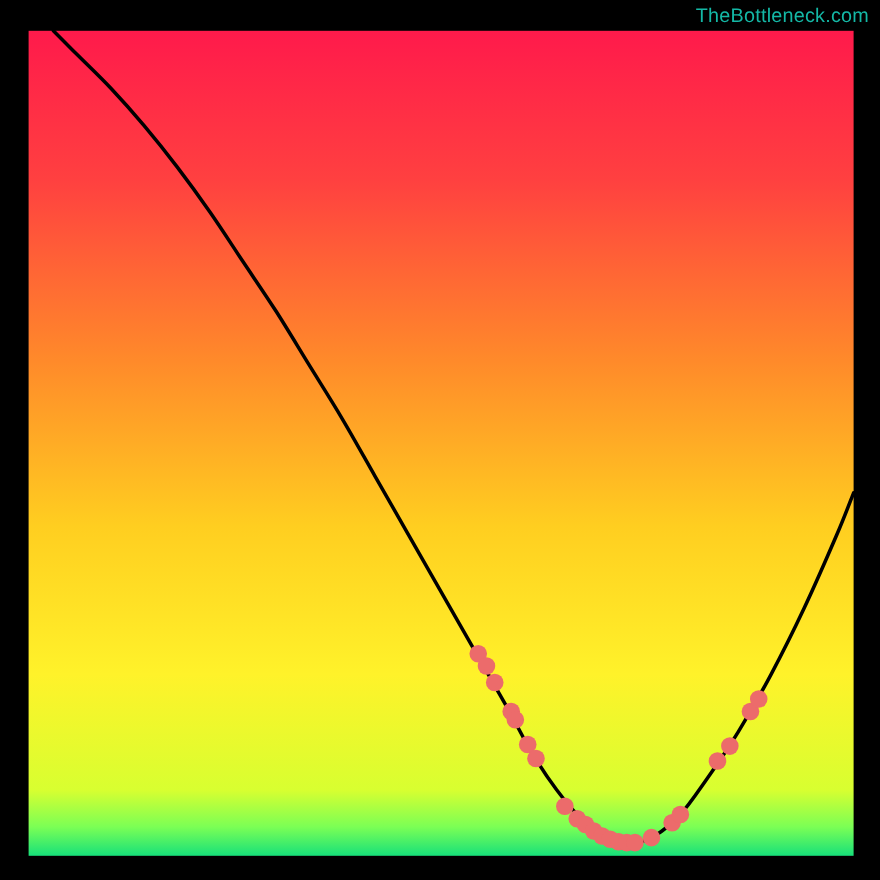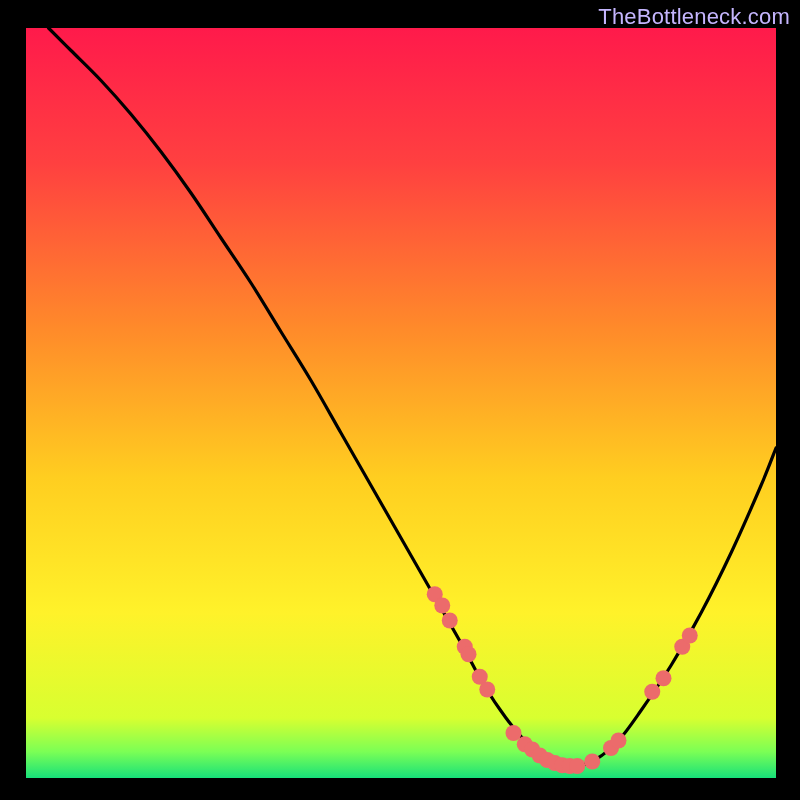--- a/index.html
+++ b/index.html
@@ -14,22 +14,22 @@
   .stage {
     position: relative;
     width: 800px;
     height: 800px;
     background: #000;
   }
   .watermark {
     position: absolute;
     top: 4px;
     right: 10px;
-    color: #c4b5fd;
-    font-size: 22px;
+    color: #14b8a6;
+    font-size: 18px;
     letter-spacing: 0.2px;
     z-index: 10;
     font-weight: 500;
   }
   svg { display: block; }
 </style>
 </head>
 <body>
 
 <div class="stage">

